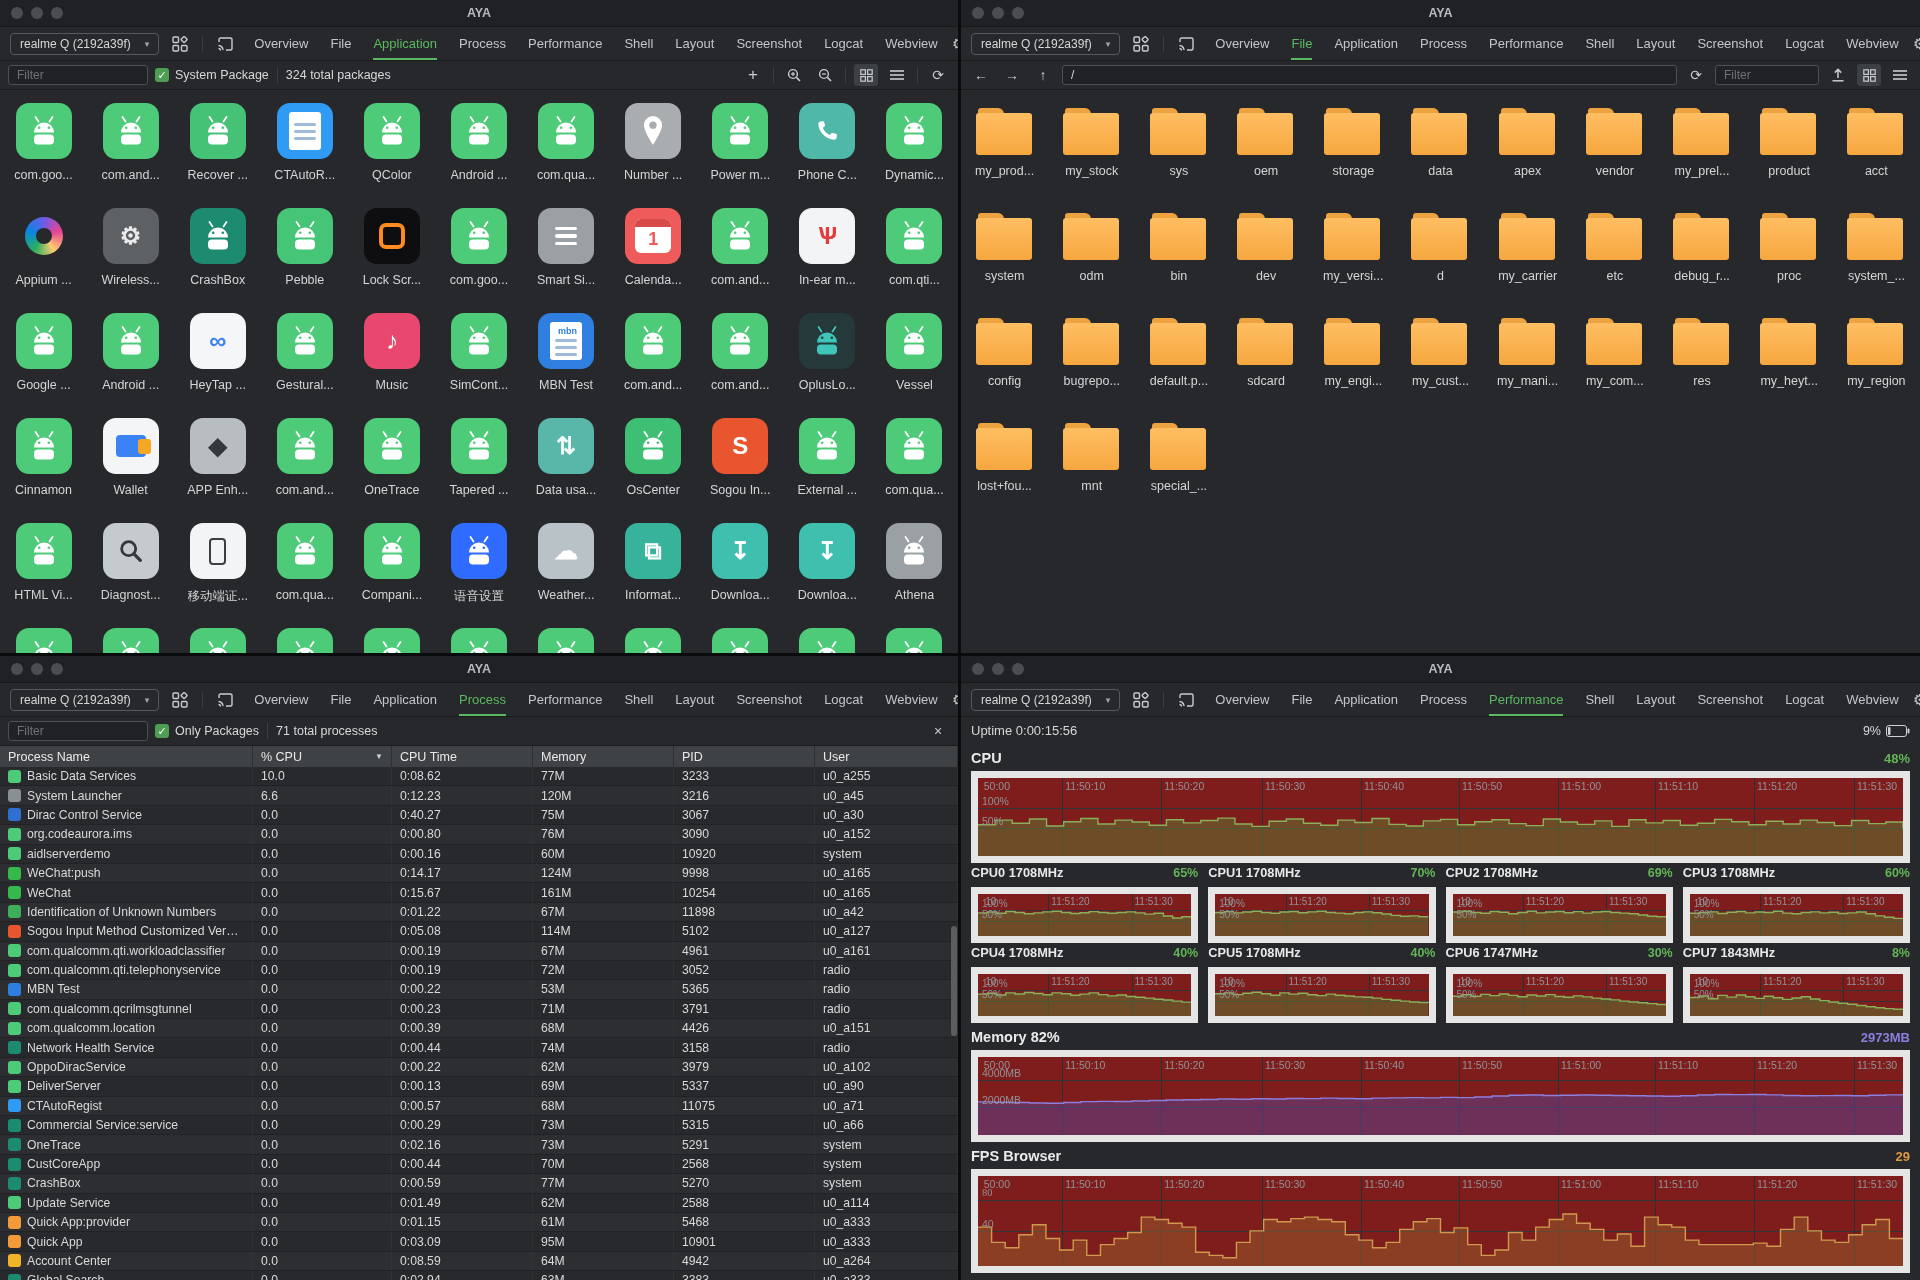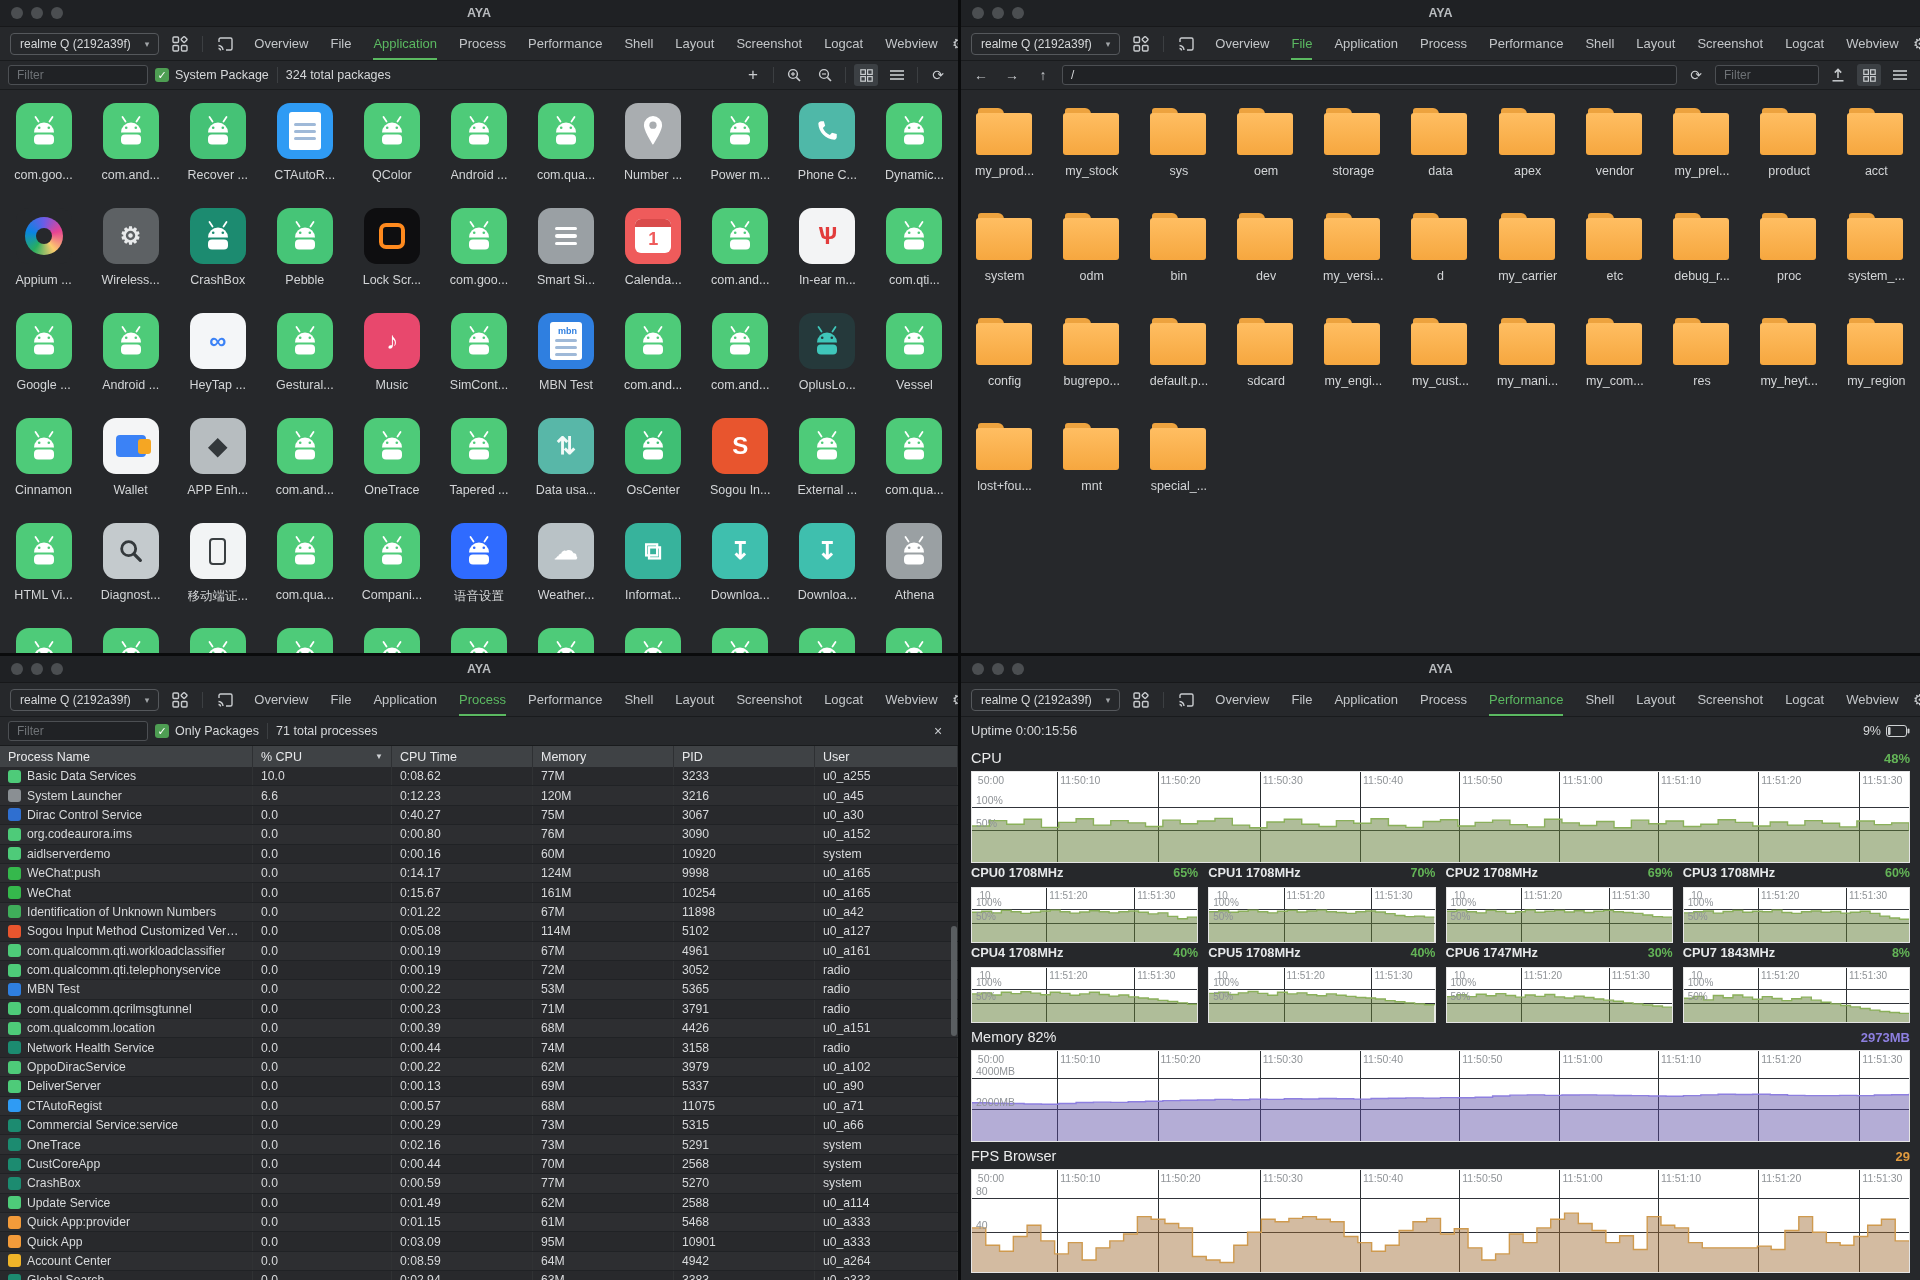--- a/index.html
+++ b/index.html
@@ -63,24 +63,24 @@
 .prow:nth-child(even){background:#2d2e31}
 .pc{display:flex;align-items:center;padding:0 8px;font-size:12.2px;color:#d8dadc;border-right:1px solid #303234;overflow:hidden;white-space:nowrap}
 .picon{width:13px;height:13px;border-radius:3px;margin-right:6px;flex:0 0 auto}
 .pc b{font-weight:normal;overflow:hidden;text-overflow:ellipsis}
 .pscroll{position:absolute;right:1px;top:180px;width:6px;height:110px;background:#5a5e61;border-radius:3px;z-index:5}
 
 .inforow{height:27px;display:flex;align-items:center;padding:0 10px;font-size:13px;color:#d6d8da;flex:0 0 auto}
 .batt{margin-left:auto;display:flex;align-items:center;gap:5px;font-size:12.5px;color:#d6d8da}
 .perfbody{flex:1;overflow:hidden;padding:0 10px 6px;display:flex;flex-direction:column}
 .sechead{display:flex;align-items:baseline;margin:6px 0 5px}
-.sechead .st{font-size:14.5px;font-weight:normal;color:#eaebec}
+.sechead .st{font-size:14.5px;font-weight:bold;color:#eaebec}
 .sechead .sv{margin-left:auto;font-size:13px;font-weight:bold}
 .green{color:#63b457}.purple{color:#8d7fe0}.orange{color:#e09a3e}
-.chart{position:relative;background:#ffffff;border:1px solid #e5e5e5;overflow:hidden;flex:0 0 auto}
+.chart{position:relative;background:#7f1d1d;border:7px solid #e5e5e5;overflow:hidden;flex:0 0 auto}
 .chart svg{position:absolute;inset:0;width:100%;height:100%;z-index:2}
 .xtick{position:absolute;top:2px;font-size:10.5px;color:#8f9397;z-index:3;white-space:nowrap}
 .ytick{position:absolute;left:4px;font-size:10.5px;color:#8f9397;z-index:3;margin-top:-13px}
 .gv{position:absolute;top:0;bottom:0;width:1px;background:#2c2f32;z-index:1}
 .gh{position:absolute;left:0;right:0;height:1px;background:#31343a;z-index:1}
 .chart.big{height:92px}
 .chart.mem{height:92px}
 .chart.fps{height:104px}
 .cores{display:grid;grid-template-columns:repeat(4,1fr);column-gap:10px;row-gap:2px;margin-top:2px}
 .chead{display:flex;align-items:baseline;height:22px}
@@ -1807,19 +1807,19 @@
           <span class="xtick" style="left: calc(0.3% + 3px);">50:00</span>
           <span class="xtick" style="left: calc(9.1% + 3px);">11:50:10</span>
           <span class="xtick" style="left: calc(19.8% + 3px);">11:50:20</span>
           <span class="xtick" style="left: calc(30.7% + 3px);">11:50:30</span>
           <span class="xtick" style="left: calc(41.4% + 3px);">11:50:40</span>
           <span class="xtick" style="left: calc(52% + 3px);">11:50:50</span>
           <span class="xtick" style="left: calc(62.7% + 3px);">11:51:00</span>
           <span class="xtick" style="left: calc(73.2% + 3px);">11:51:10</span>
           <span class="xtick" style="left: calc(83.9% + 3px);">11:51:20</span>
           <span class="xtick" style="left: calc(94.7% + 3px);">11:51:30</span>
-          <span class="ytick" style="top: 27%;">80</span>
+          <span class="ytick" style="top: 27%; font-family: Liberation Serif, serif;">80</span>
           <span class="ytick" style="top: 61%;">40</span>
         </div>
     </div>
   </div>
 
 </div>
 
 </body></html>

